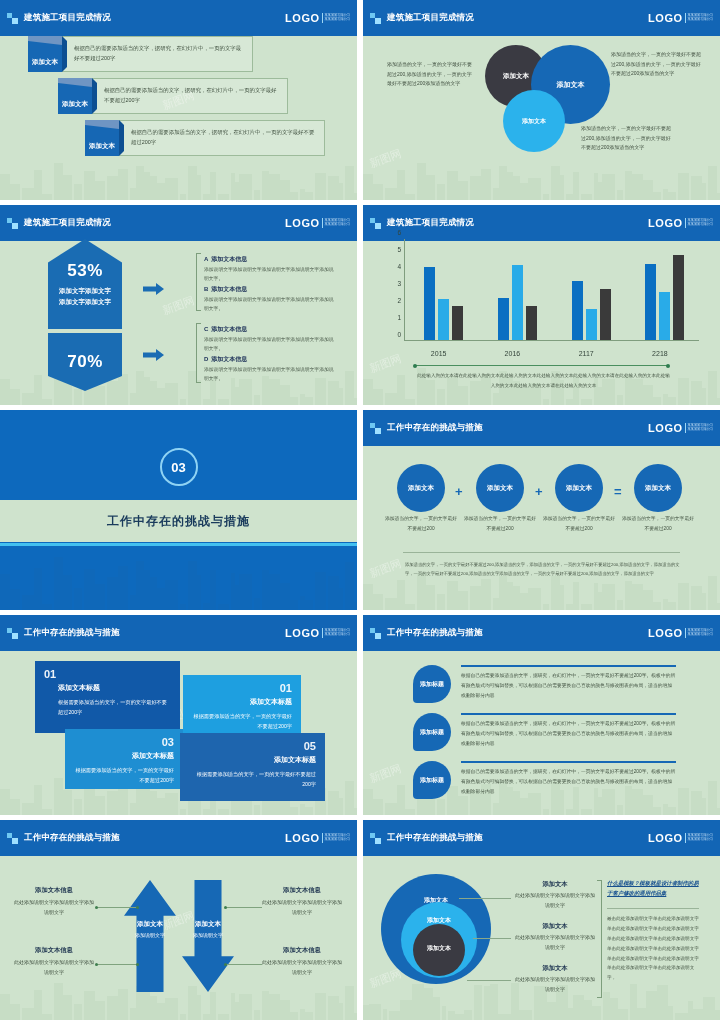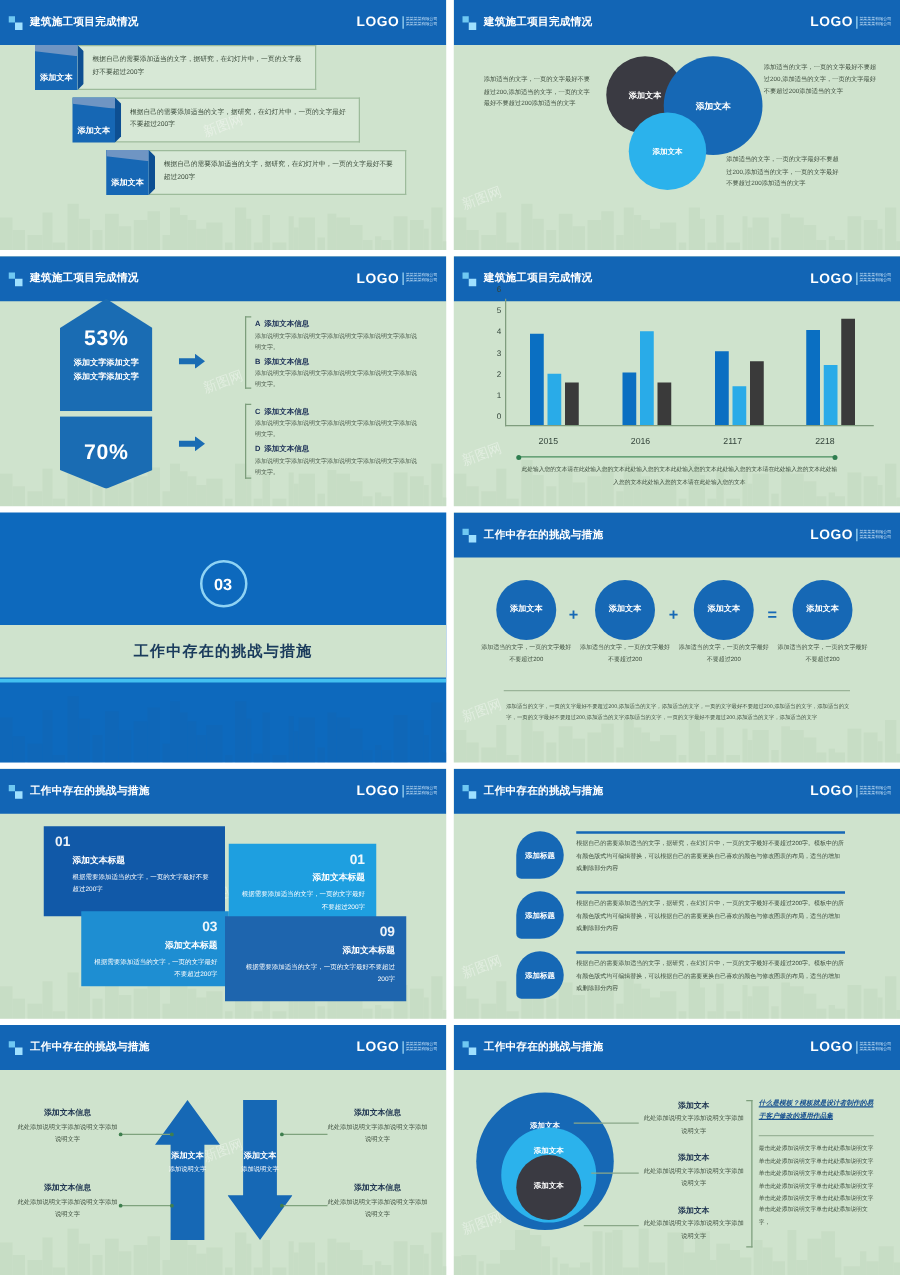--- a/index.html
+++ b/index.html
@@ -751,21 +751,21 @@
       <div class="no">01</div>
       <h5>添加文本标题</h5>
       <p>根据需要添加适当的文字，一页的文字最好不要超过200字</p>
     </div>
     <div class="pn" style="left:65px;top:114px;width:118px;height:60px;background:#1e8ed2;text-align:right;">
       <div class="no">03</div>
       <h5>添加文本标题</h5>
       <p>根据需要添加适当的文字，一页的文字最好不要超过200字</p>
     </div>
     <div class="pn" style="left:180px;top:118px;width:145px;height:68px;background:#1e65ae;text-align:right;">
-      <div class="no">09</div>
+      <div class="no">05</div>
       <h5>添加文本标题</h5>
       <p>根据需要添加适当的文字，一页的文字最好不要超过200字</p>
     </div>
   </div>
 
   <div class="slide s8">
     <div class="city" id="city8">
         <i style="left: 0px; width: 10px; height: 26px;"></i>
         <i style="left: 10px; width: 10px; height: 16px;"></i>
         <i style="left: 22px; width: 12px; height: 12px;"></i>

